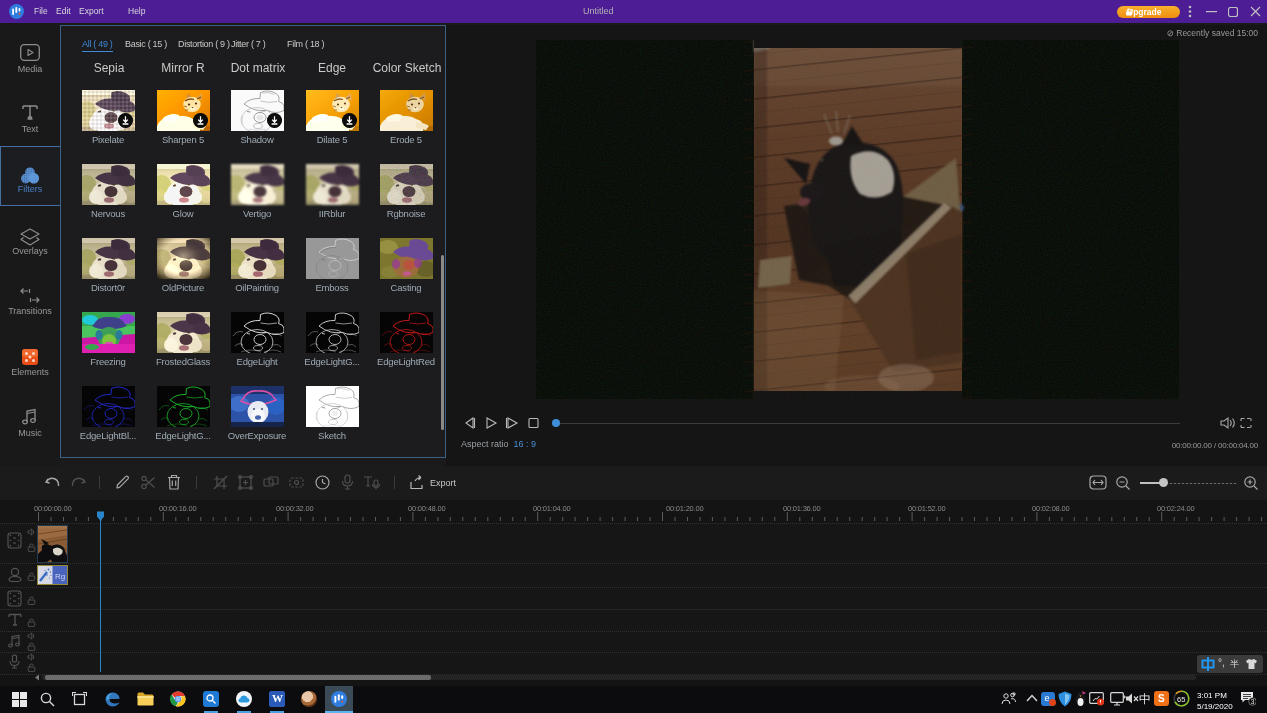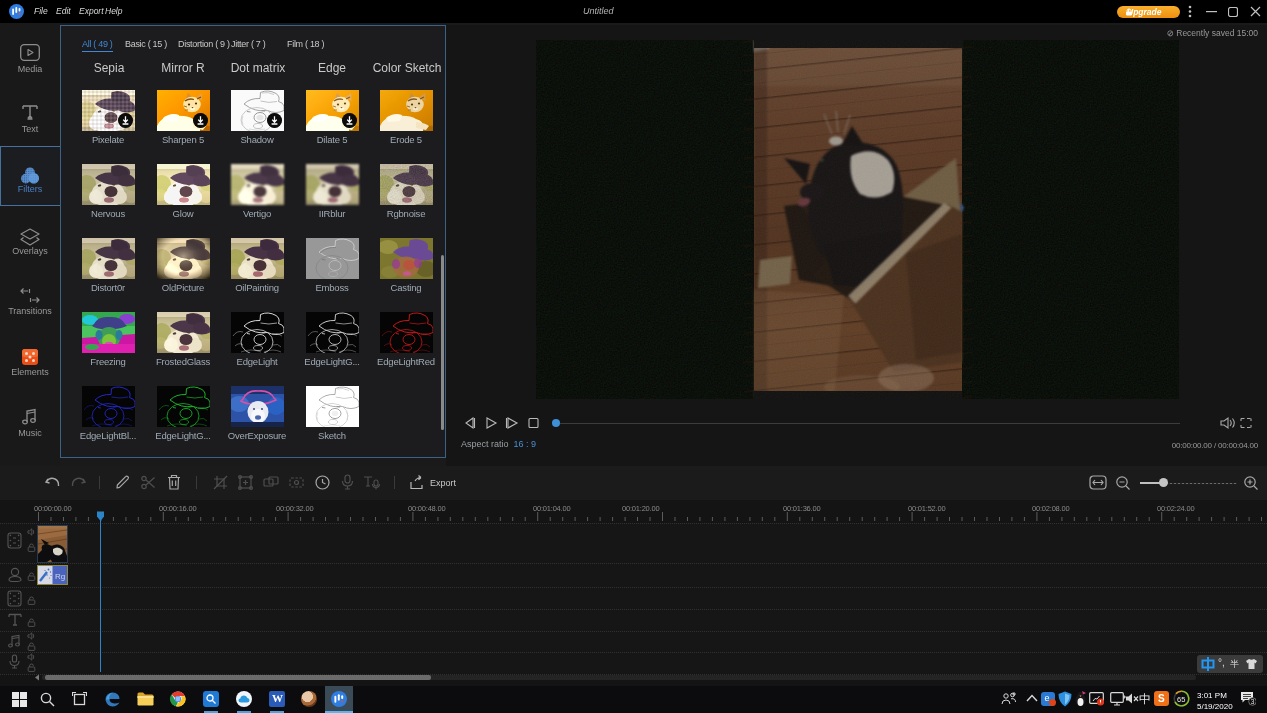--- a/index.html
+++ b/index.html
@@ -2,21 +2,21 @@
 <html><head>
 <meta charset="utf-8">
 <style>
 * { margin:0; padding:0; box-sizing:border-box; }
 html,body { width:1267px; height:713px; overflow:hidden; background:#1a1a1a;
   font-family:"Liberation Sans", sans-serif; }
 .abs { position:absolute; }
 #root { position:relative; width:1267px; height:713px; }
 
 
-#titlebar { position:absolute; left:0; top:0; width:1267px; height:23px; background:#000000;font-style:italic; }
+#titlebar { position:absolute; left:0; top:0; width:1267px; height:23px; background:#4c1d95; }
 #titlebar .menu { position:absolute; top:6px; font-size:8.5px; color:#d9d9d9; }
 #untitled { position:absolute; top:6px; left:583px; width:100px; font-size:9px; color:#b3b3b3;}
 #upgrade { position:absolute; left:1117px; top:5.5px; width:63px; height:12px; border-radius:6px;
   background:linear-gradient(#f9b02c,#ee8e10); color:#fff; font-size:8.5px; font-weight:bold;
   line-height:12px; }
 
 
 #sidebar { position:absolute; left:0; top:23px; width:60px; height:639px; background:#191919; }
 .sideitem { position:absolute; left:0; width:60px; text-align:center; color:#999; font-size:9px; }
 #activebox { position:absolute; left:0px; top:146px; width:61px; height:60px;
@@ -62,21 +62,21 @@
   <svg class="abs" style="left:9px;top:4px" width="15" height="15" viewBox="0 0 15 15">
     <circle cx="7.5" cy="7.5" r="7.5" fill="#2f7de0"></circle>
     <rect x="3.2" y="4.5" width="1.8" height="6.5" rx="0.9" fill="#fff"></rect>
     <rect x="6.4" y="3" width="1.8" height="6" rx="0.9" fill="#fff"></rect>
     <rect x="9.6" y="4" width="1.8" height="3.4" rx="0.9" fill="#fff"></rect>
     <circle cx="10.5" cy="9.8" r="1" fill="#e8502f"></circle>
   </svg>
   <span class="menu" style="left:34px">File</span>
   <span class="menu" style="left:56px">Edit</span>
   <span class="menu" style="left:79px">Export</span>
-  <span class="menu" style="left:105px">Help</span>
+  <span class="menu" style="left:128px">Help</span>
   <div id="untitled">Untitled</div>
   <div id="upgrade"><svg style="position:absolute;left:8px;top:2.5px" width="8" height="8" viewBox="0 0 8 8">
           <rect x="1" y="3.4" width="6" height="4" rx="0.8" fill="#fff"></rect>
           <path d="M2.2 3.4 L2.2 2.4 Q2.2 1 4 1 Q5.8 1 5.8 2.4 L5.8 3.4" fill="none" stroke="#fff" stroke-width="1"></path>
         </svg><span style="margin-left:10px">Upgrade</span></div>
   <svg class="abs" style="left:1188px;top:5px" width="4" height="13" viewBox="0 0 4 13">
     <circle cx="2" cy="2" r="1.3" fill="#c0c0c0"></circle>
         <circle cx="2" cy="6.5" r="1.3" fill="#c0c0c0"></circle>
         <circle cx="2" cy="11" r="1.3" fill="#c0c0c0"></circle>
   </svg>
@@ -716,21 +716,21 @@
       <rect x="1187.6" y="12" width="1" height="4" fill="#5c5c5c"></rect>
       <rect x="1200.1" y="12" width="1" height="4" fill="#5c5c5c"></rect>
       <rect x="1212.6" y="12" width="1" height="4" fill="#5c5c5c"></rect>
       <rect x="1225.0" y="12" width="1" height="4" fill="#5c5c5c"></rect>
     </svg>
 <span class="rlabel" style="left:34px;top:504px">00:00:00.00</span>
 <span class="rlabel" style="left:159px;top:504px">00:00:16.00</span>
 <span class="rlabel" style="left:276px;top:504px">00:00:32.00</span>
 <span class="rlabel" style="left:408px;top:504px">00:00:48.00</span>
 <span class="rlabel" style="left:533px;top:504px">00:01:04.00</span>
-<span class="rlabel" style="left:622px;top:504px">00:01:20.00</span>
+<span class="rlabel" style="left:666px;top:504px">00:01:20.00</span>
 <span class="rlabel" style="left:783px;top:504px">00:01:36.00</span>
 <span class="rlabel" style="left:908px;top:504px">00:01:52.00</span>
 <span class="rlabel" style="left:1032px;top:504px">00:02:08.00</span>
 <span class="rlabel" style="left:1157px;top:504px">00:02:24.00</span>
 <div class="abs" style="left:0;top:523px;width:1267px;height:40px;background:#161616;border-top:1px dotted #303030"></div>
 <div class="abs" style="left:0;top:563px;width:1267px;height:24px;background:#161616;border-top:1px dotted #303030"></div>
 <div class="abs" style="left:0;top:587px;width:1267px;height:22px;background:#161616;border-top:1px dotted #303030"></div>
 <div class="abs" style="left:0;top:609px;width:1267px;height:22px;background:#161616;border-top:1px dotted #303030"></div>
 <div class="abs" style="left:0;top:631px;width:1267px;height:21px;background:#161616;border-top:1px dotted #303030"></div>
 <div class="abs" style="left:0;top:652px;width:1267px;height:22px;background:#161616;border-top:1px dotted #303030"></div>

